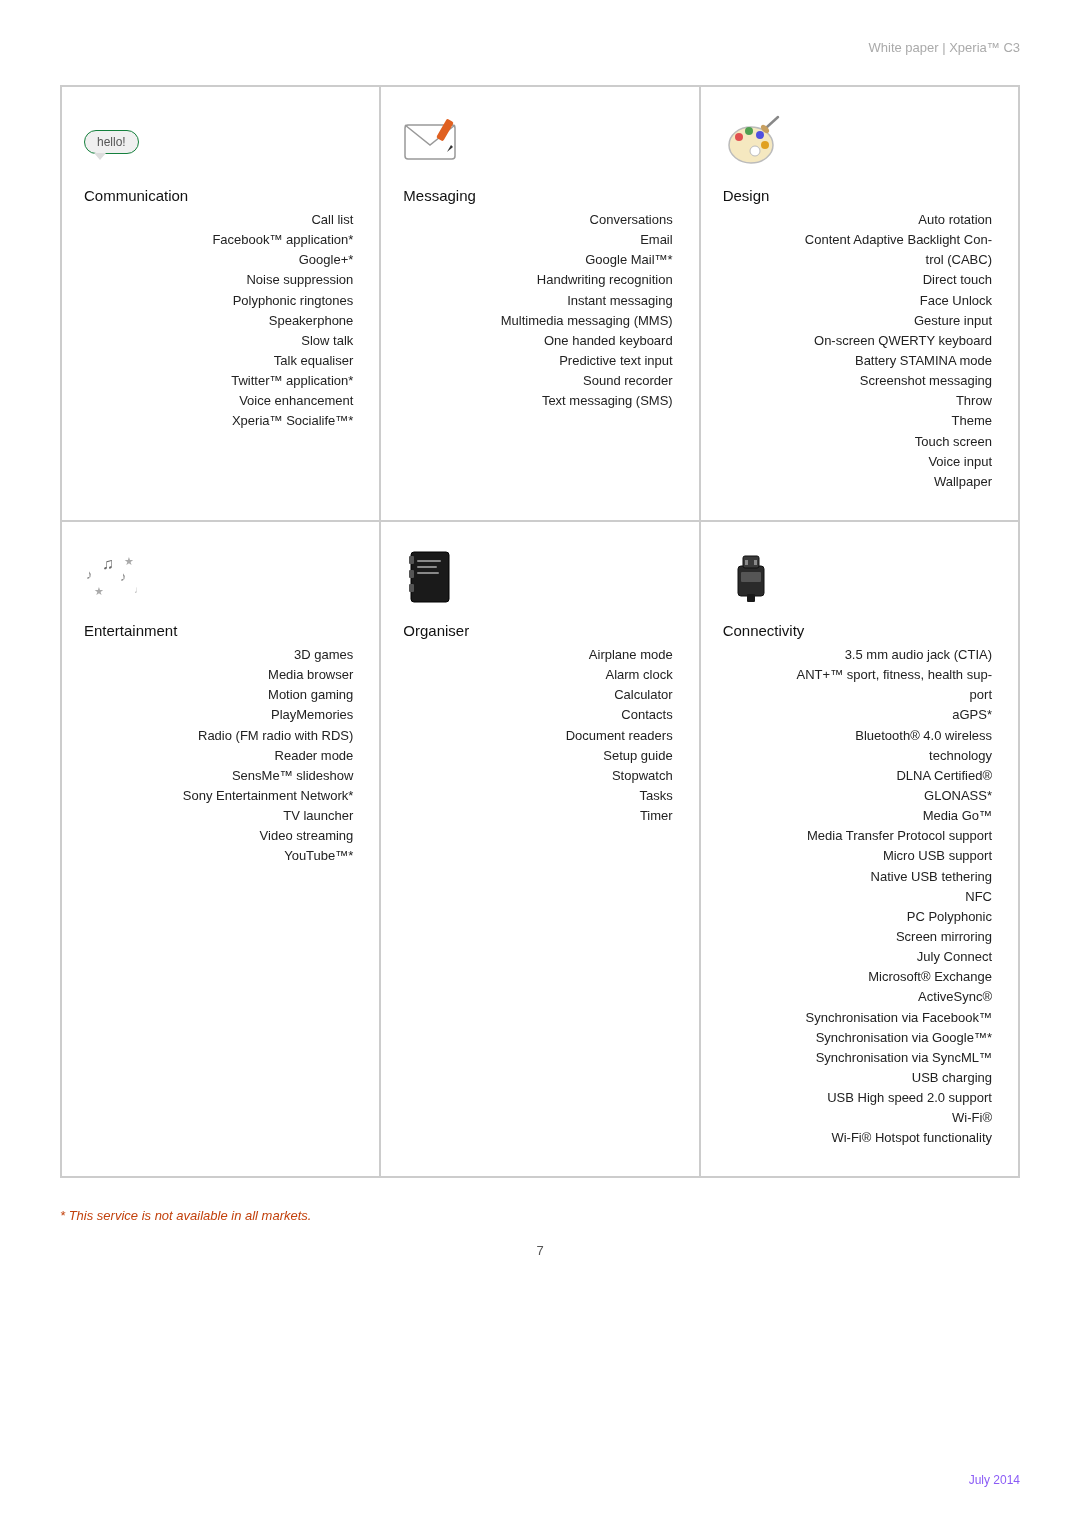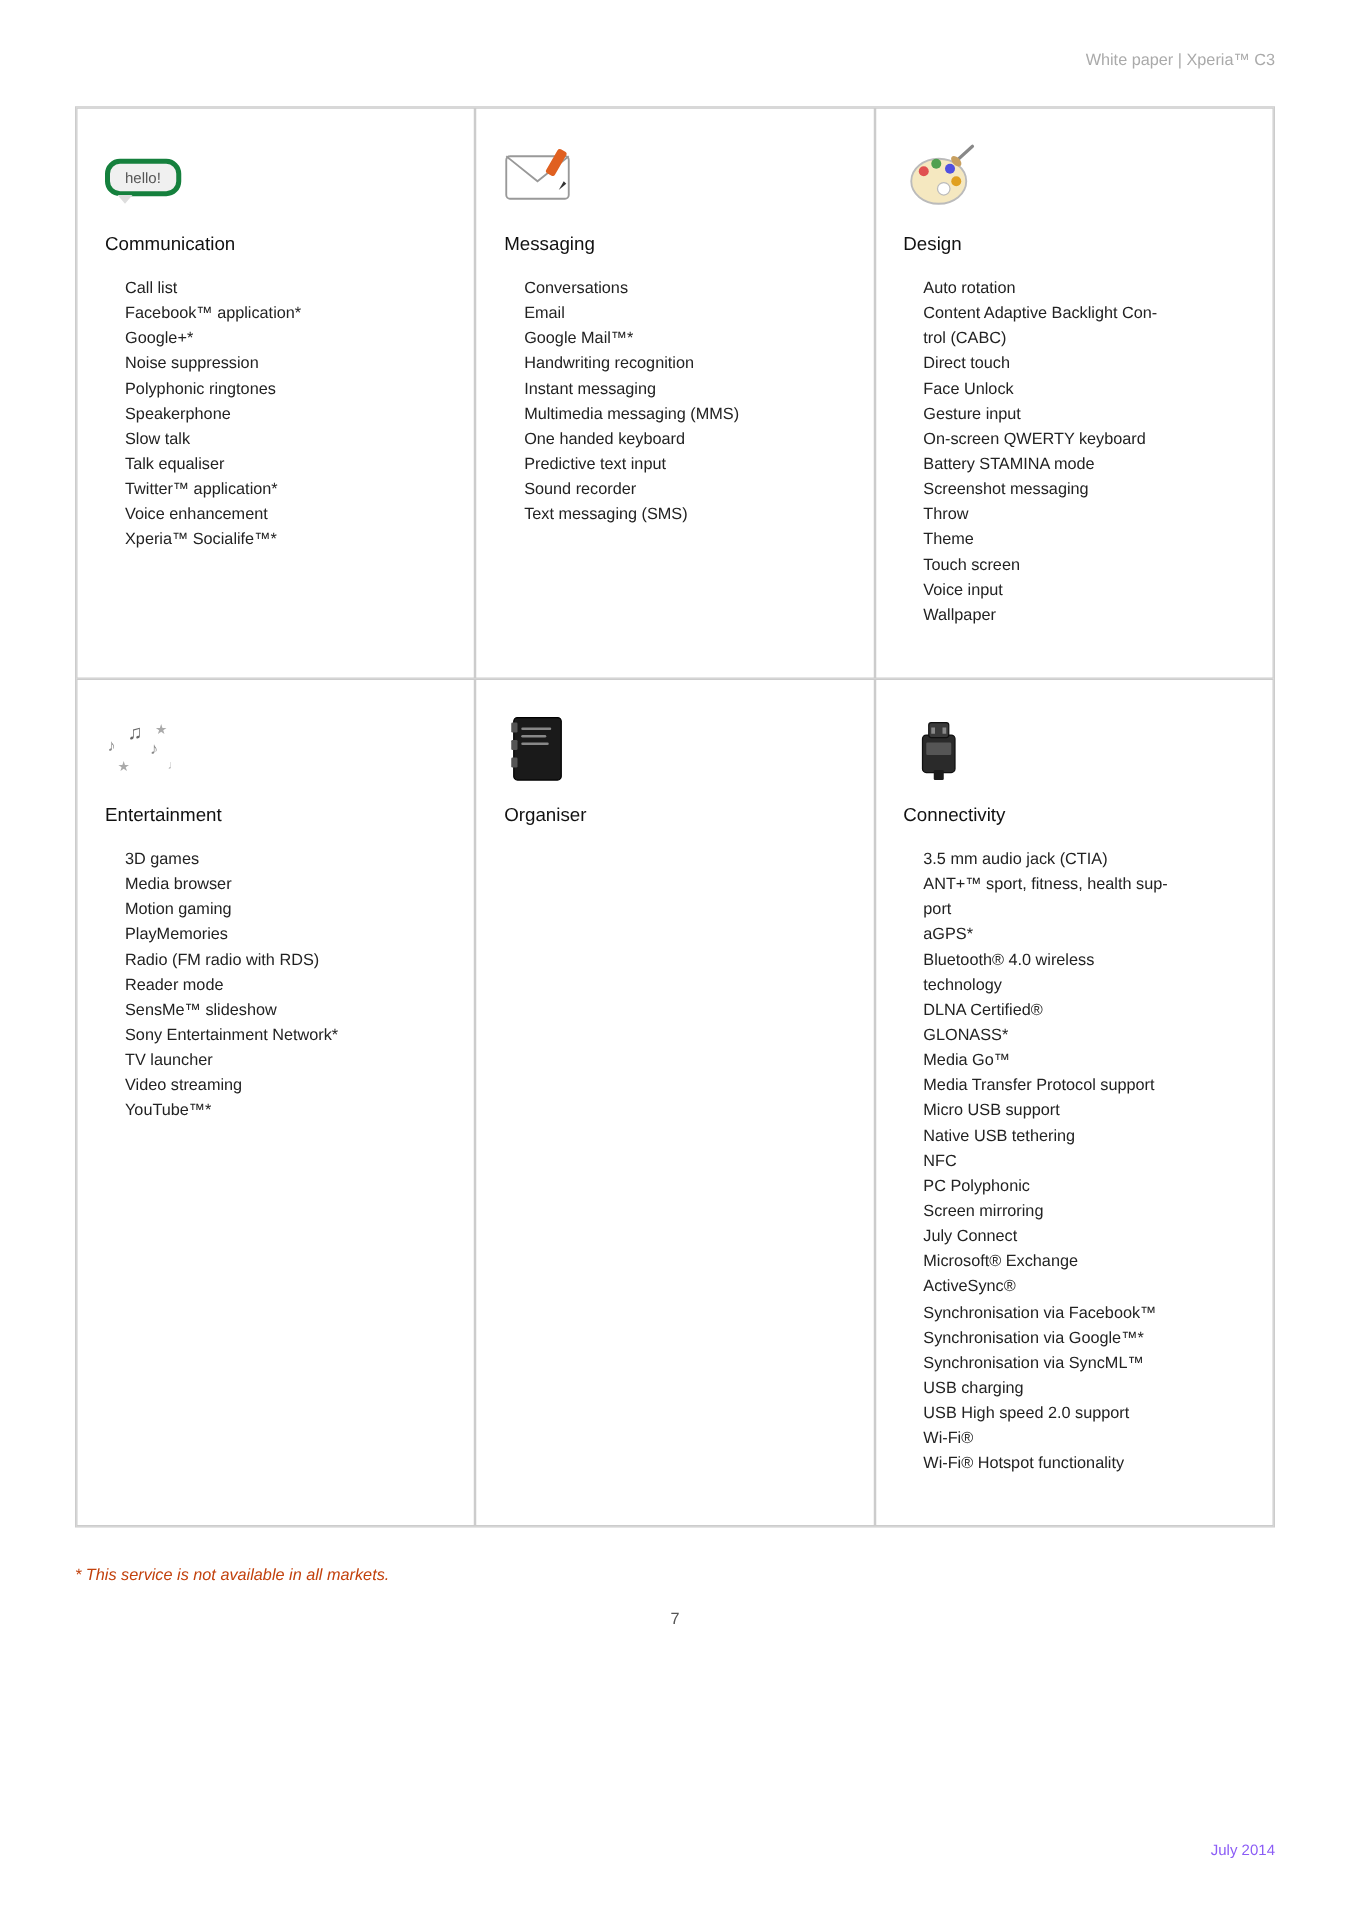--- a/index.html
+++ b/index.html
@@ -50,21 +50,22 @@
     .category-title {
       font-size: 15px;
       font-weight: normal;
       margin-bottom: 6px;
       color: #111;
     }
 
     .category-list {
       list-style: none;
       padding: 0;
-      margin: 16px;
+      margin: 4px;
+      text-align: right;
     }
 
     .category-list li {
       line-height: 1.55;
       font-size: 13px;
       color: #222;
     }
 
     .footer-area {
       padding: 30px 0 10px 0;
@@ -86,21 +87,21 @@
       right: 60px;
       font-size: 12px;
       color: #8b5cf6;
     }
     .bubble {
       background: #f0f0f0;
       border-radius: 12px;
       padding: 4px 12px;
       font-size: 12px;
       color: #555;
-      border: 4px solid #15803d;
+      border: 1px solid #15803d;
       display: inline-block;
     }
     .bubble::after {
       content: '';
       position: absolute;
       bottom: -6px;
       left: 10px;
       border-left: 6px solid transparent;
       border-right: 6px solid transparent;
       border-top: 7px solid #ddd;
@@ -238,20 +239,31 @@
           <rect x="6" y="8" width="5" height="8" rx="1" fill="#555"></rect>
           <rect x="6" y="22" width="5" height="8" rx="1" fill="#555"></rect>
           <rect x="6" y="36" width="5" height="8" rx="1" fill="#555"></rect>
 
           <rect x="14" y="12" width="24" height="2" rx="1" fill="#888"></rect>
           <rect x="14" y="18" width="20" height="2" rx="1" fill="#888"></rect>
           <rect x="14" y="24" width="22" height="2" rx="1" fill="#888"></rect>
         </svg>
       </div>
       <div class="category-title">Organiser</div>
+      <ul class="category-list">
+        <li>Airplane mode</li>
+        <li>Alarm clock</li>
+        <li>Calculator</li>
+        <li>Contacts</li>
+        <li>Document readers</li>
+        <li>Setup guide</li>
+        <li>Stopwatch</li>
+        <li>Tasks</li>
+        <li>Timer</li>
+      </ul>
     </div>
 
     <div class="cell">
       <div class="cell-icon">
 
         <svg width="55" height="58" viewBox="0 0 55 58">
 
           <rect x="15" y="18" width="26" height="30" rx="3" fill="#2a2a2a" stroke="#111" stroke-width="1"></rect>
           <rect x="18" y="24" width="20" height="10" rx="1" fill="#555"></rect>
 

